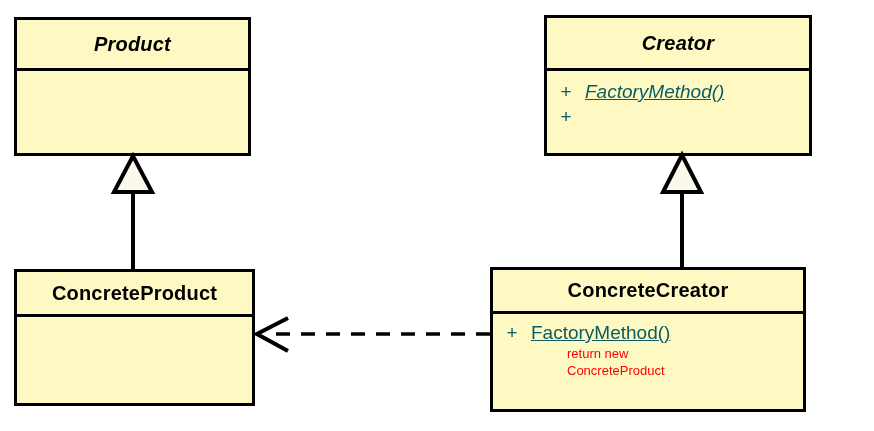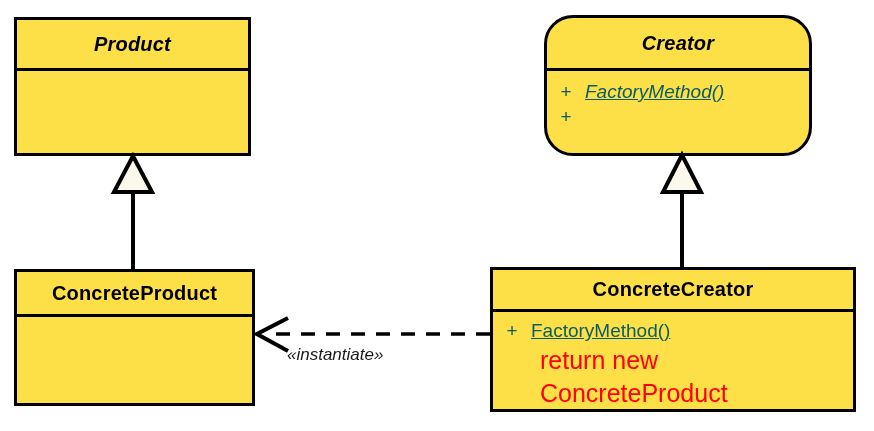--- a/index.html
+++ b/index.html
@@ -12,21 +12,21 @@
     width: 874px;
     height: 431px;
     background: #ffffff;
     font-family: "Liberation Sans", sans-serif;
     overflow: hidden;
   }
 
   
   .uml-class {
     position: absolute;
-    background: #fde047;
+    background: #fef9c3;
     border: 3px solid #000000;
     box-sizing: border-box;
     display: flex;
     flex-direction: column;
   }
   .class-title {
     display: flex;
     align-items: center;
     justify-content: center;
     box-sizing: border-box;
@@ -68,23 +68,23 @@
   }
   .member-name {
     color: #0b5c63;
     text-decoration: underline;
   }
   .member-name.abstract {
     font-style: italic;
   }
   .member-note {
     color: #ff0000;
-    font-size: 25px;
+    font-size: 13px;
     line-height: 1.30;
-    padding-left: 47px;
+    padding-left: 74px;
     white-space: nowrap;
   }
   .stereotype-label {
     position: absolute;
     font-size: 17px;
     font-style: italic;
     color: #1a1a1a;
     white-space: nowrap;
     user-select: none;
   }
@@ -101,41 +101,41 @@
 <body>
 
 <div id="canvas">
 
   <div class="uml-class" style="left:14px; top:17px; width:237px; height:139px;">
     <div class="class-title abstract" style="height:48px;">Product</div>
     <div class="class-divider"></div>
     <div class="class-body"></div>
   </div>
 
-  <div class="uml-class" style="left:544px; top:15px; width:268px; height:141px;border-radius:29px;">
+  <div class="uml-class" style="left:544px; top:15px; width:268px; height:141px;">
     <div class="class-title abstract" style="height:50px;">Creator</div>
     <div class="class-divider"></div>
     <div class="class-body" style="padding-top:9px;">
       <div class="member-row">
         <span class="member-vis">+</span>
         <span class="member-name abstract">FactoryMethod()</span>
       </div>
       <div class="member-row">
         <span class="member-vis">+</span>
       </div>
     </div>
   </div>
 
   <div class="uml-class" style="left:14px; top:269px; width:241px; height:137px;">
     <div class="class-title" style="height:42px;">ConcreteProduct</div>
     <div class="class-divider"></div>
     <div class="class-body"></div>
   </div>
 
-  <div class="uml-class" style="left:490px; top:267px; width:366px; height:145px;">
+  <div class="uml-class" style="left:490px; top:267px; width:316px; height:145px;">
     <div class="class-title" style="height:41px;">ConcreteCreator</div>
     <div class="class-divider"></div>
     <div class="class-body" style="padding-top:7px;">
       <div class="member-row">
         <span class="member-vis">+</span>
         <span class="member-name">FactoryMethod()</span>
       </div>
       <div class="member-note">return new</div>
       <div class="member-note">ConcreteProduct</div>
     </div>
@@ -152,15 +152,14 @@
       <line x1="682" y1="192" x2="682" y2="267" stroke="#000000" stroke-width="4"></line>
       <polygon points="682,155 663,192 701,192" fill="#fdf8ec" stroke="#000000" stroke-width="4" stroke-linejoin="miter"></polygon>
     </g>
 
     <g>
       <line x1="490" y1="334" x2="272" y2="334" stroke="#000000" stroke-width="3.5" stroke-dasharray="14,11"></line>
       <polyline points="288,318 257,334 288,351" fill="none" stroke="#000000" stroke-width="4" stroke-linecap="butt" stroke-linejoin="miter"></polyline>
     </g>
   </svg>
 
-  <div class="stereotype-label" style="left:287px; top:345px;">«instantiate»</div>
 
 </div>
 
 </body></html>

